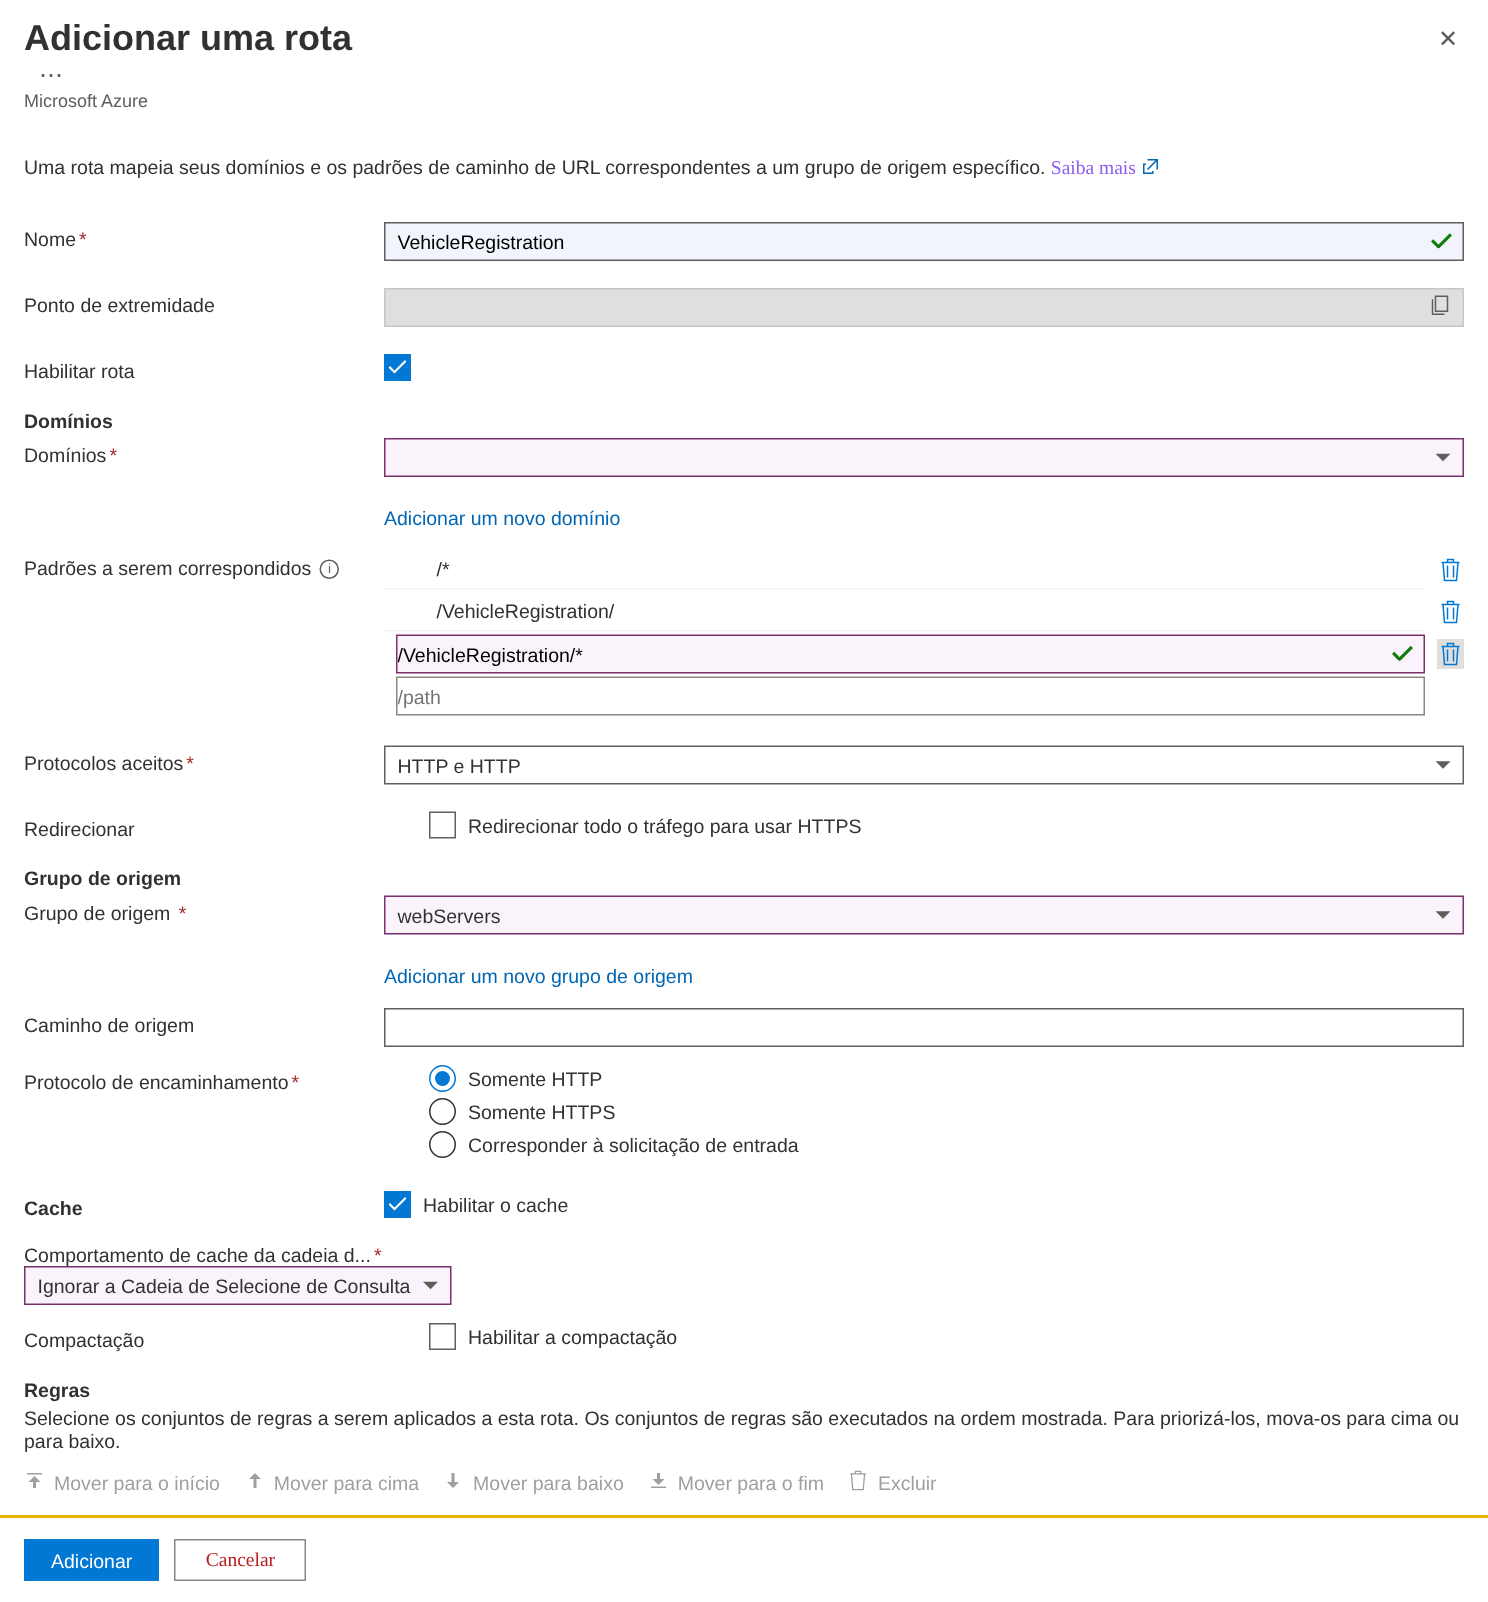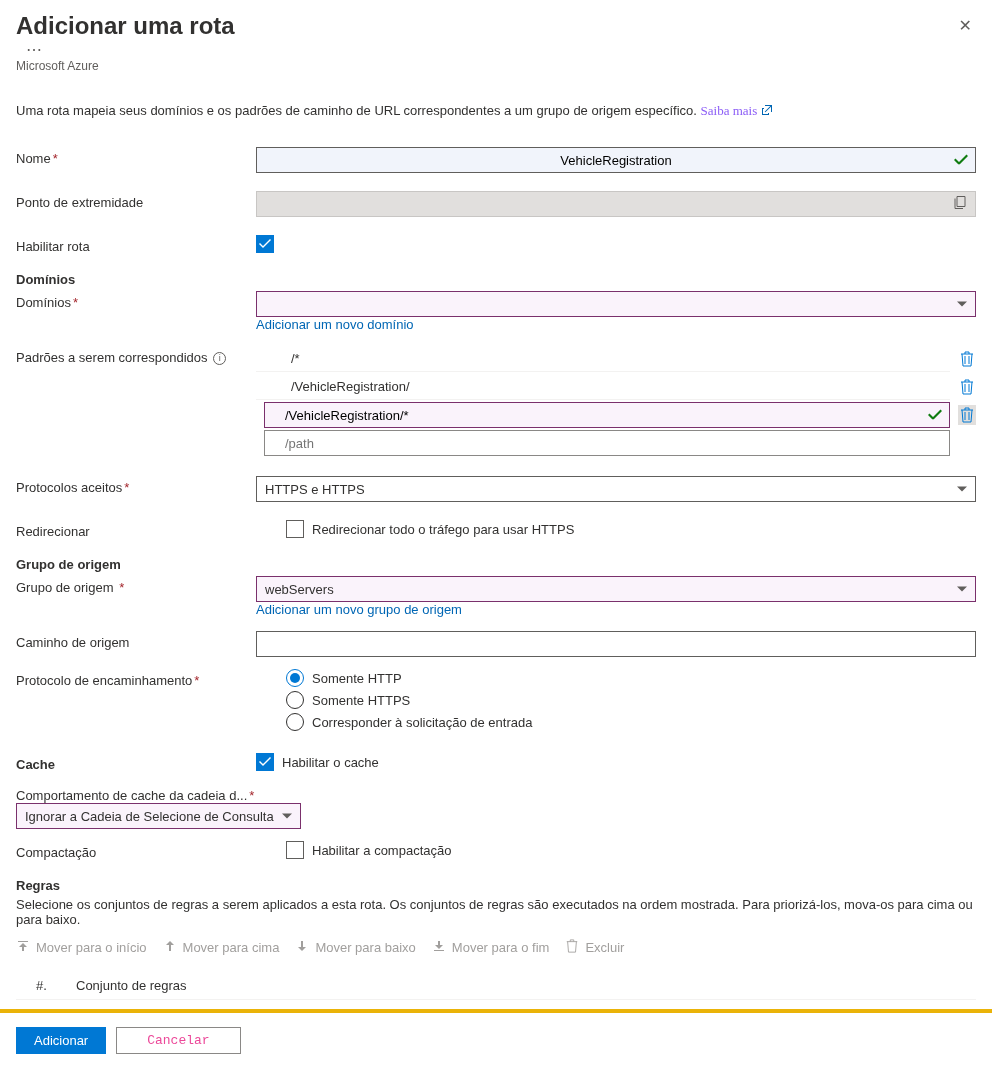--- a/index.html
+++ b/index.html
@@ -71,21 +71,20 @@
     height: 26px;
     border: 1px solid #605e5c;
     padding: 0 8px;
     font-size: 13px;
     font-family: inherit;
     background: #fff;
     position: relative;
   }
   .text-input.validated {
     background: #f1f4fb;
-    text-align: center;
   }
   .input-wrapper {
     position: relative;
     width: 100%;
   }
   .input-icon-right {
     position: absolute;
     right: 8px;
     top: 50%;
     transform: translateY(-50%);
@@ -142,21 +141,21 @@
     color: #323130;
     margin-top: 8px;
     margin-bottom: 4px;
   }
   .link-text {
     color: #0066b4;
     font-size: 13px;
     cursor: pointer;
     text-decoration: none;
     display: inline-block;
-    margin-top: 0;
+    margin-top: 20px;
   }
   .pattern-list { width: 100%; }
   .pattern-item {
     display: flex;
     align-items: center;
     gap: 8px;
     margin-bottom: 2px;
   }
   .pattern-text {
     flex: 1;
@@ -166,21 +165,21 @@
   }
   .pattern-input-wrap {
     flex: 1;
     position: relative;
     margin-left: 8px;
   }
   .pattern-input {
     width: 100%;
     height: 26px;
     border: 1px solid #8a8886;
-    padding: 0 28px 0 20px;
+    padding: 0 28px 0 0;
     font-size: 13px;
     font-family: inherit;
   }
   .pattern-input.active {
     background: #faf3fb;
     border-color: #7a306c;
   }
   .trash-btn {
     cursor: pointer;
     color: #0078d4;
@@ -244,42 +243,42 @@
     color: #323130;
     border-bottom: 1px solid #f3f2f1;
   }
   .rules-no { width: 40px; }
   .footer {
     position: absolute;
     bottom: 0;
     left: 0;
     right: 0;
     padding: 14px 16px;
-    border-top: 4px solid #eab308;
+    border-top: 2px solid #eab308;
     background: #fff;
     display: flex;
     gap: 10px;
   }
   .btn-primary {
     background: #0078d4;
     color: #fff;
     border: none;
     padding: 6px 18px;
     font-size: 13px;
     cursor: pointer;
     font-family: inherit;
   }
   .btn-secondary {
     background: #fff;
-    color: #ec4899;
+    color: #b91c1c;
     border: 1px solid #8a8886;
-    padding: 5px 30px;
-    font-size: 13px;
-    cursor: pointer;
-    font-family: Liberation Mono, monospace;
+    padding: 5px 20px;
+    font-size: 13px;
+    cursor: pointer;
+    font-family: Liberation Serif, serif;
   }
   .ext-icon svg { width: 12px; height: 12px; vertical-align: -1px; }
 </style>
 </head>
 <body>
 
 <div class="header">
   <div class="title-row">
     <h1 class="title">Adicionar uma rota</h1>
     <span class="title-more">⋯</span>
@@ -399,21 +398,21 @@
     </div>
   </div>
 
   <div class="row">
     <div class="label-col">
       <span>Protocolos aceitos</span><span class="req">*</span>
     </div>
     <div class="input-col">
       <div class="select-wrap">
         <div class="select-display">
-          <span>HTTPS e HTTPS</span>
+          <span>HTTP e HTTP</span>
         </div>
         <span class="input-icon-right chevron"><svg viewBox="0 0 12 8">
               <path fill="#605e5c" d="M1 1l5 5 5-5"></path>
             </svg></span>
       </div>
     </div>
   </div>
 
   <div class="row">
     <div class="label-col">Redirecionar</div>

